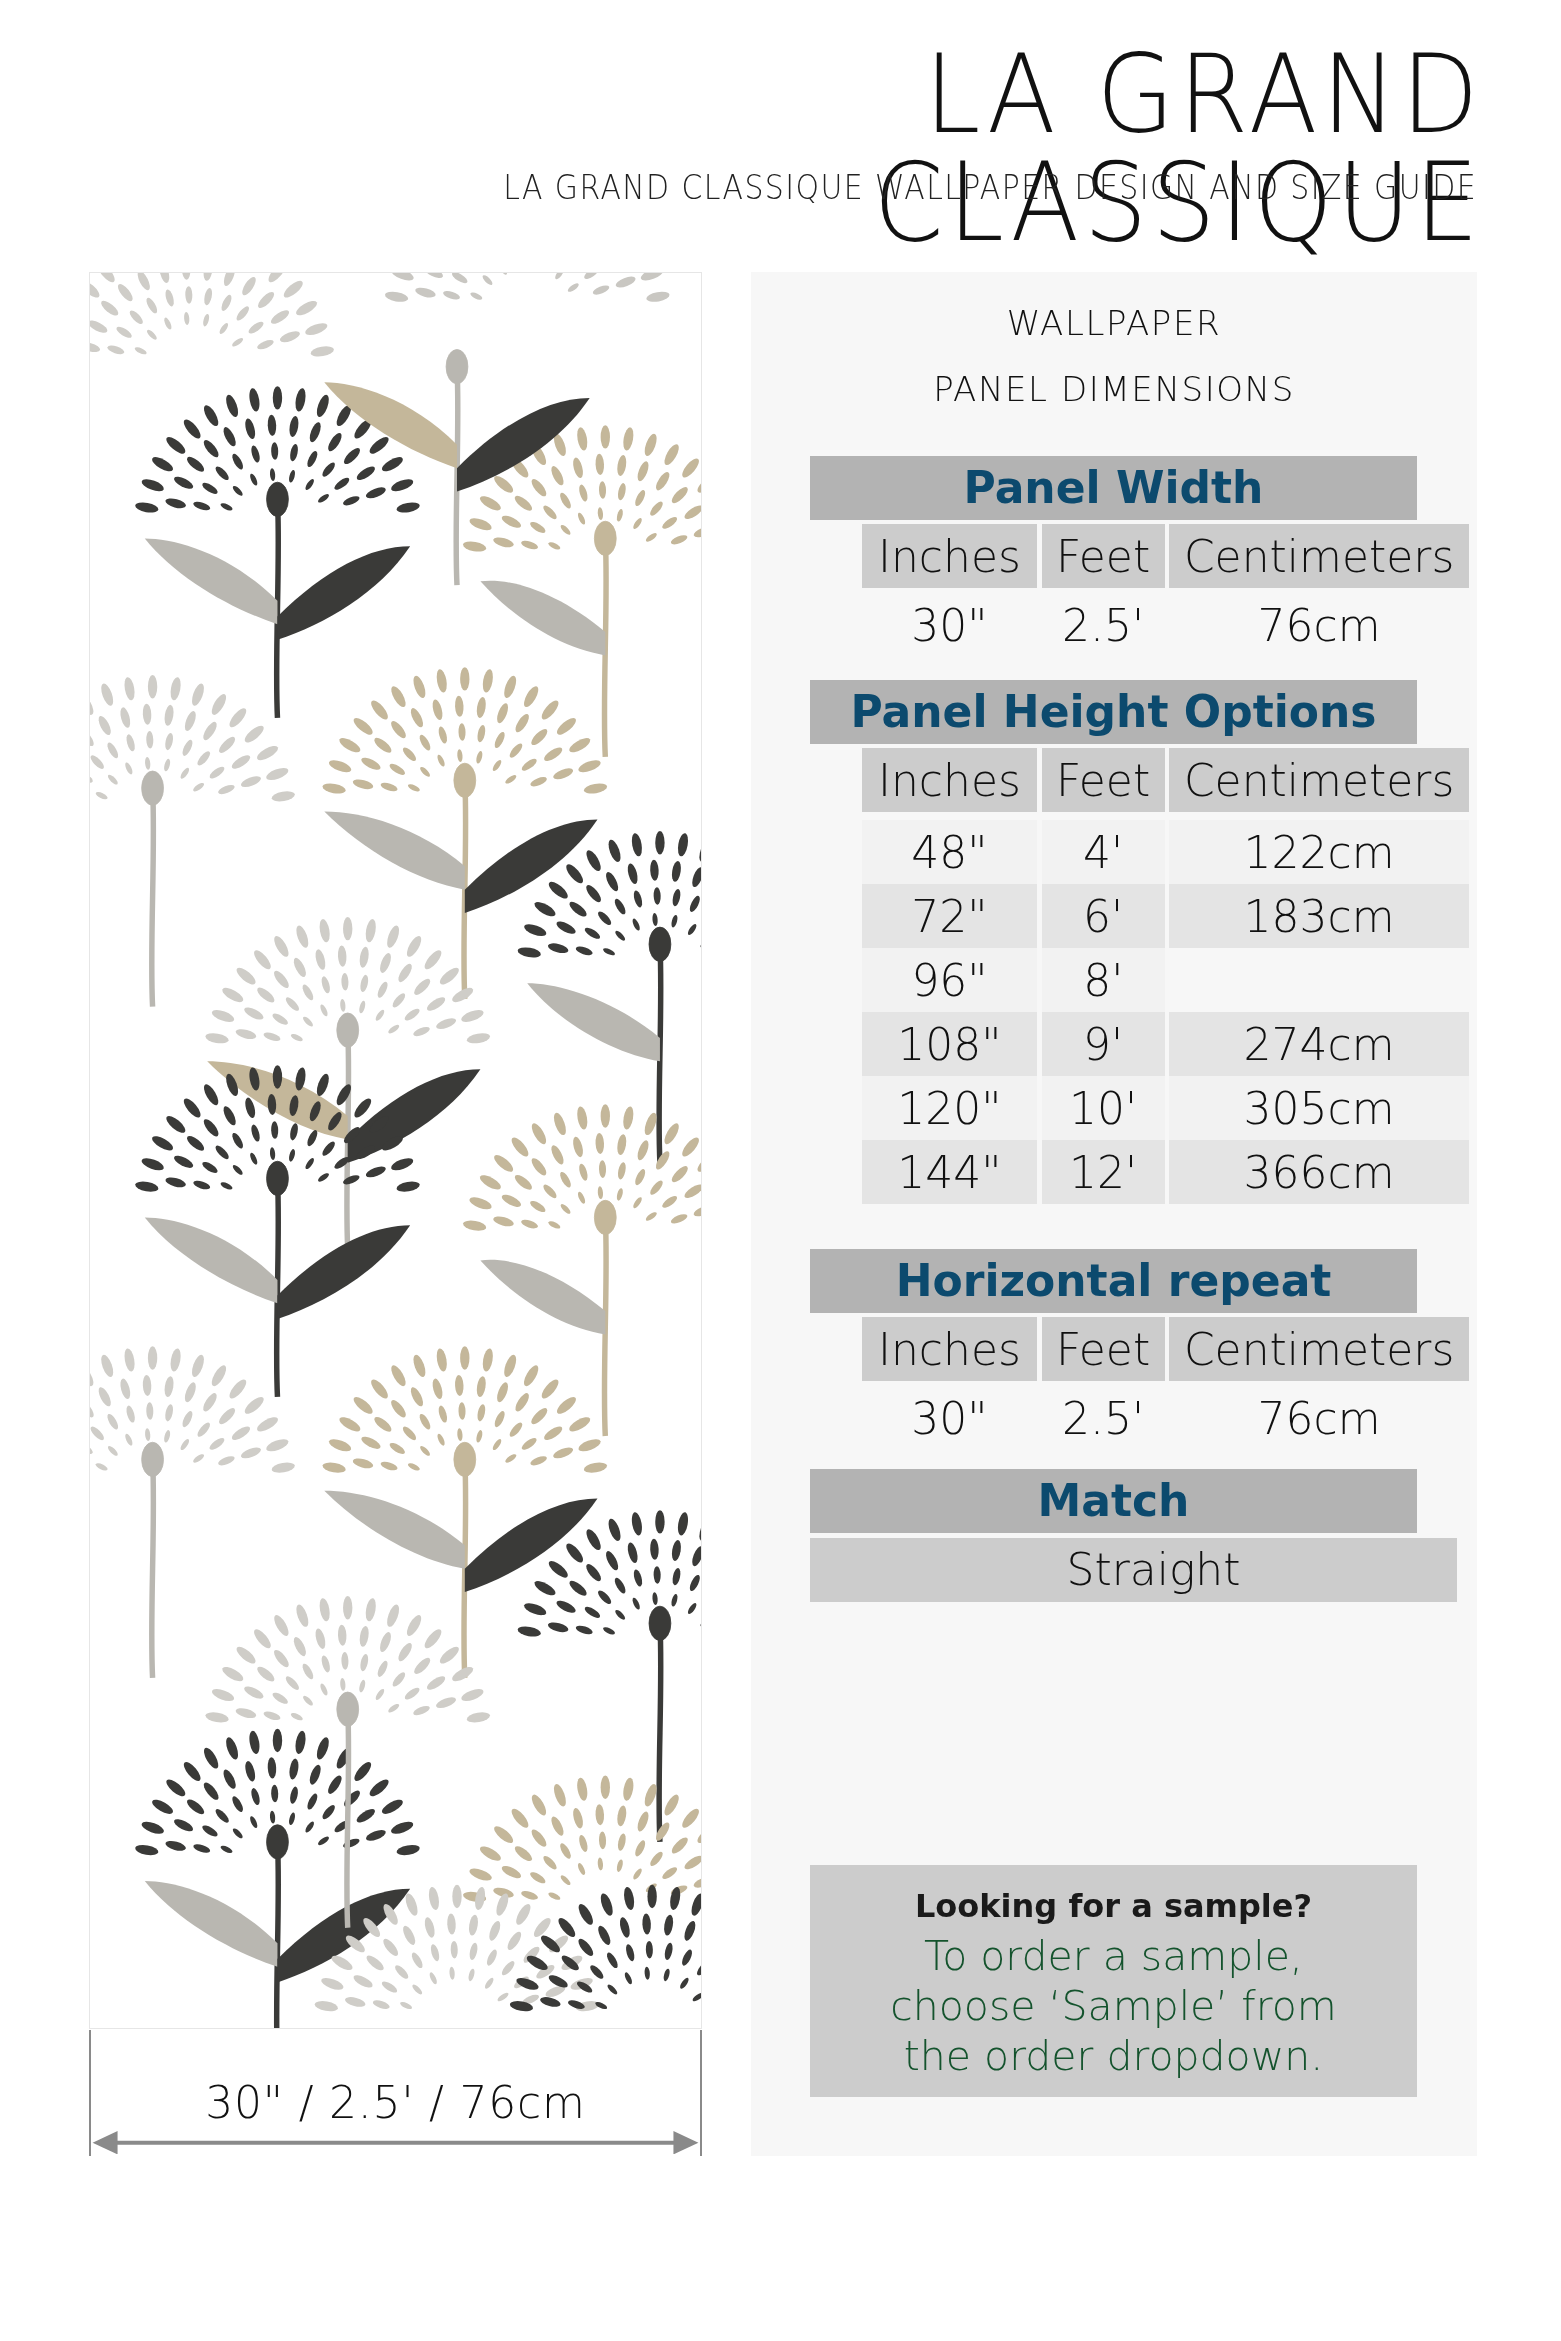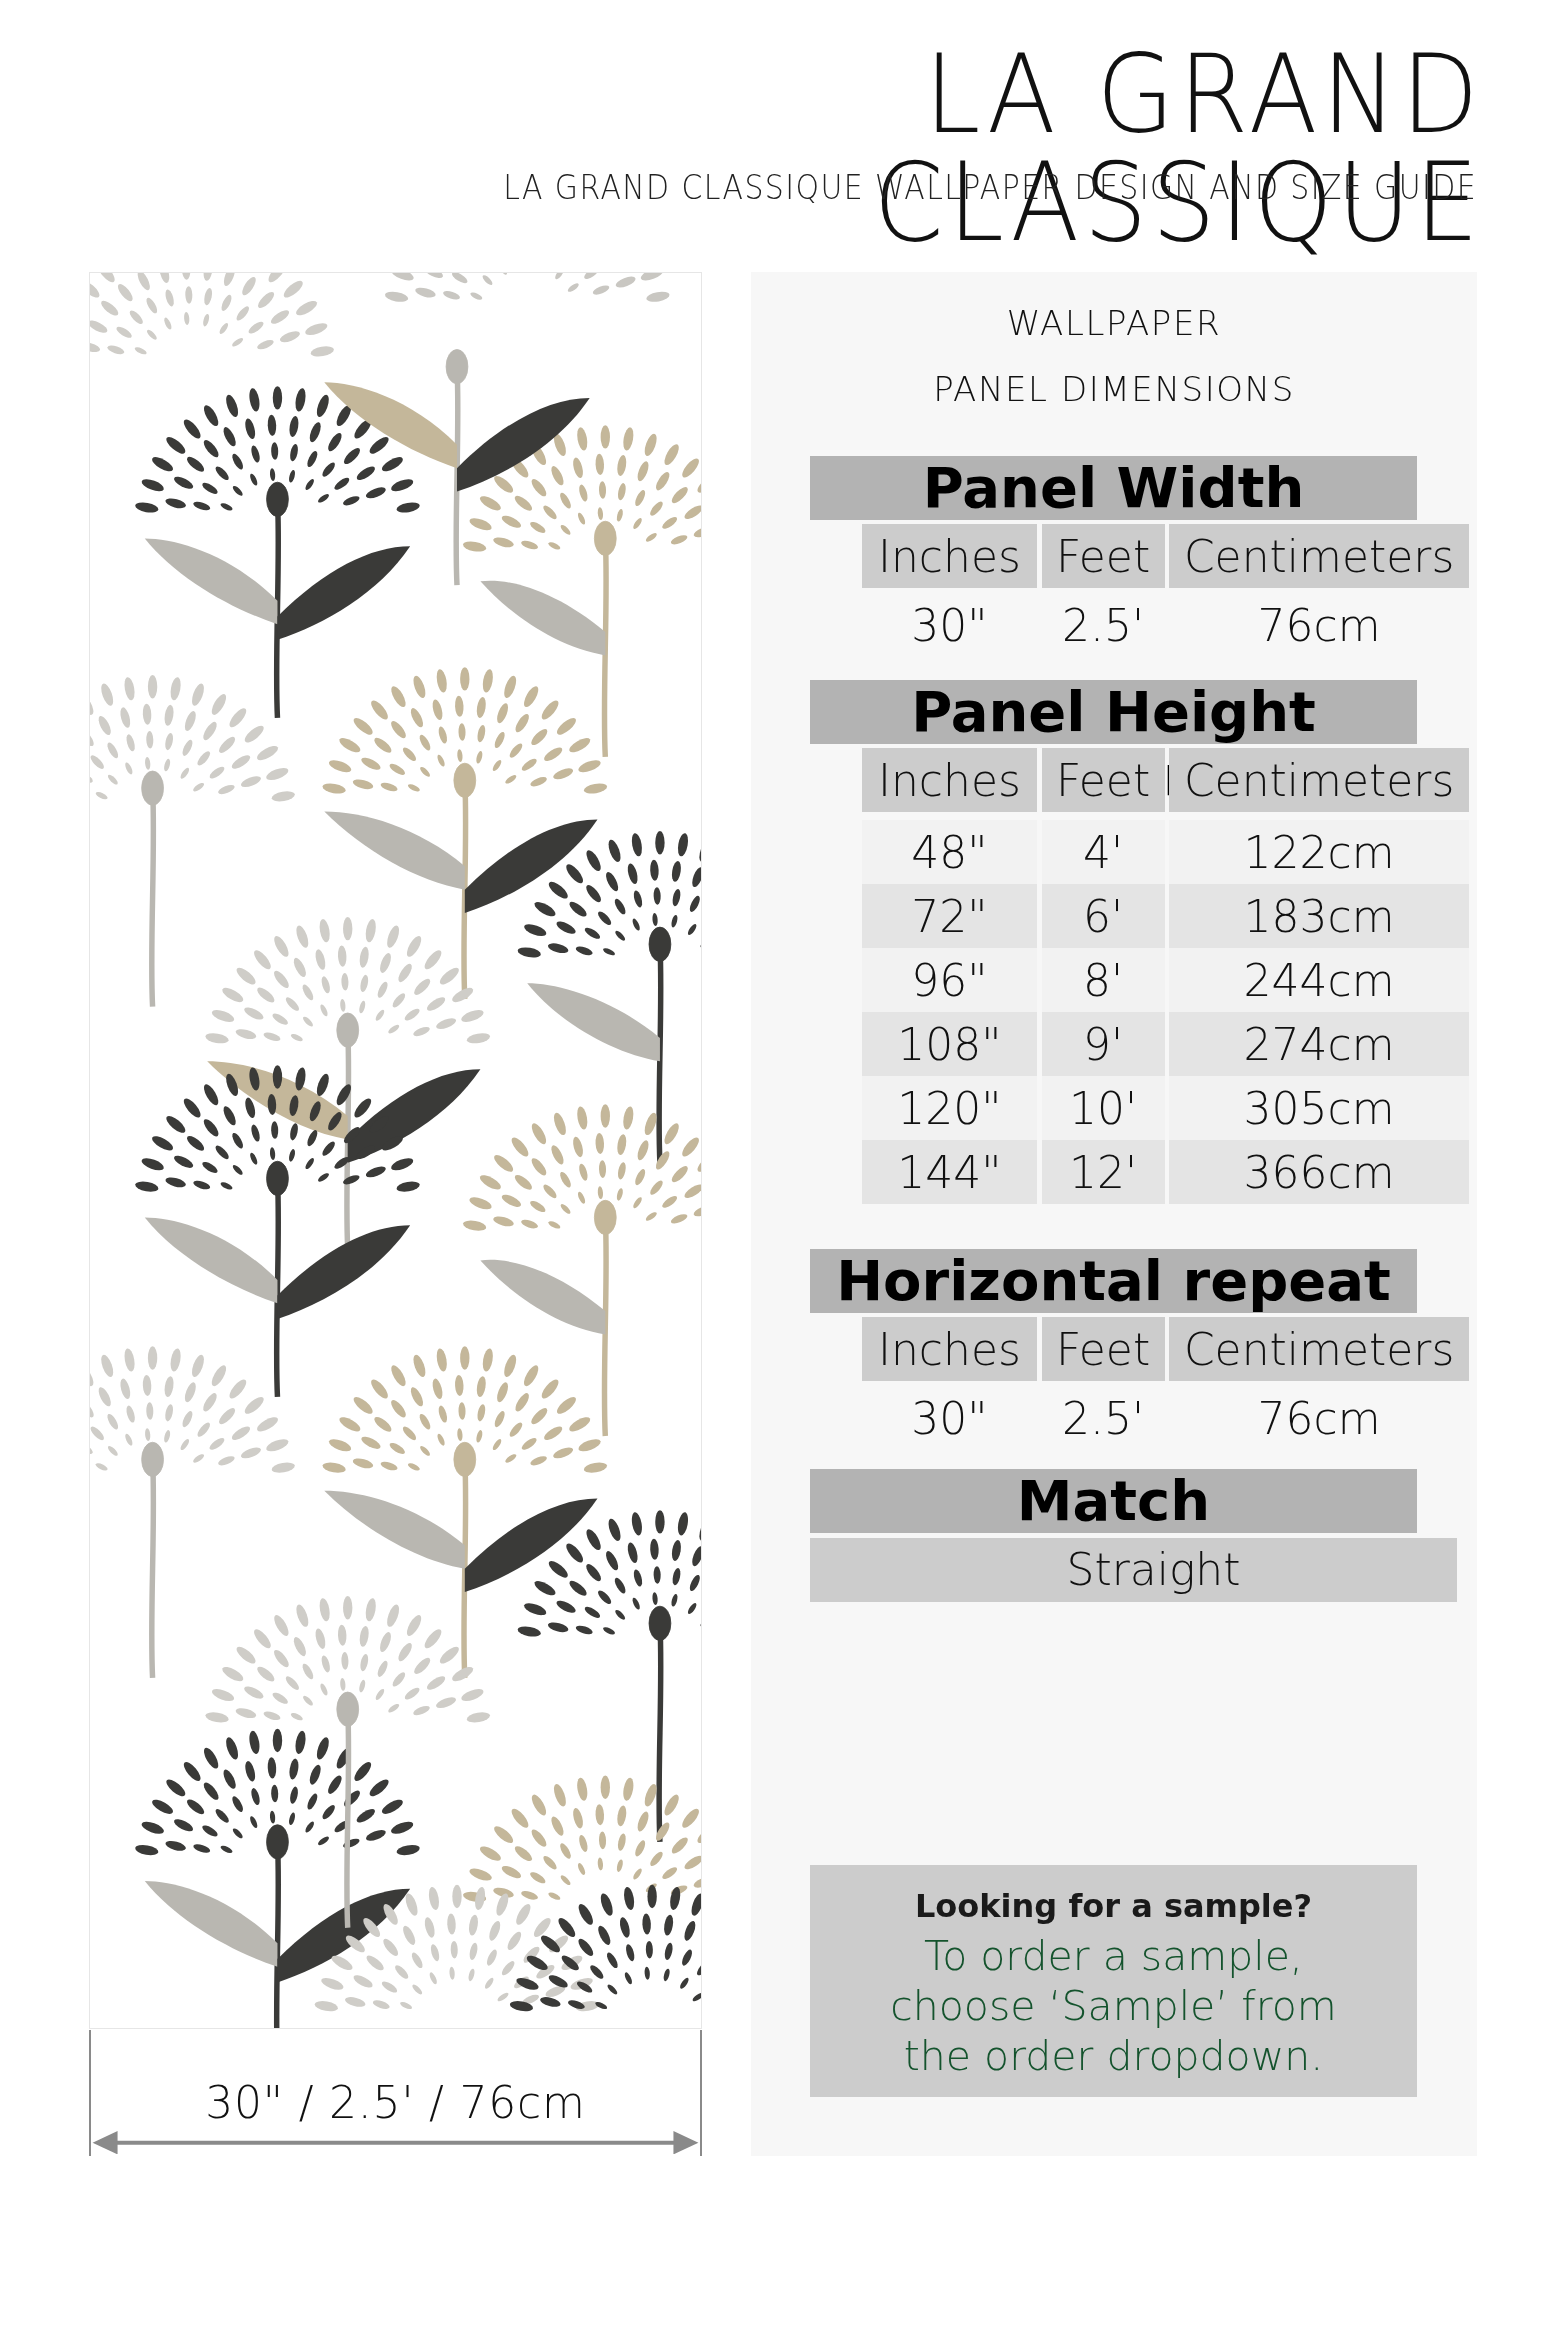--- a/index.html
+++ b/index.html
@@ -15,21 +15,21 @@
   .dimension .tick { position:absolute; top:0; width:2.3px; height:126px; background:#8a8a8a; }
   .dimension .tick.left { left:0; }
   .dimension .tick.right { right:0; }
   .dimension .label { position:absolute; left:0; width:613px; top:47px; text-align:center; font-size:44px; font-weight:300; color:#111; letter-spacing:0.8px; }
   .dimension .arrow { position:absolute; left:3.1px; top:101px; width:607px; height:23.4px; }
 
   .info-box { position:absolute; left:751px; top:272px; width:726px; height:1884px; background:#f7f7f7; }
   .info-heading { position:absolute; left:0; width:726px; text-align:center; font-size:34px; font-weight:300; line-height:1; color:#111; letter-spacing:1.6px; }
 
   .tbl { position:absolute; left:59px; width:607px; }
-  .tbl .hdr { position:absolute; left:0; width:607px; height:64px; background:#b3b3b3; text-align:center; font-size:56px; font-weight:bold; line-height:64px; color:#000000; }
+  .tbl .hdr { position:absolute; left:0; width:607px; height:64px; background:#b3b3b3; text-align:center; font-size:44px; font-weight:bold; line-height:64px; color:#0c4a6e; }
   .tbl .row { position:absolute; left:8px; width:607px; height:64px; display:flex;padding-left:44px; }
   .tbl .cell { height:100%; display:flex; align-items:center; justify-content:center; font-size:44px; font-weight:300; color:#111; box-sizing:border-box; }
   .tbl .c1 { width:175px; }
   .tbl .c2 { width:123px; margin-left:4.7px; }
   .tbl .c3 { width:300px; margin-left:4.7px; }
   .tbl .sub .cell { background:#cccccc; }
   .tbl .alt .cell { background:#e4e4e4; }
   .tbl .light .cell { background:#f2f2f2; }
   .tbl .plain .cell { background:transparent; }
 
@@ -282,21 +282,20 @@
       <div class="cell c3">122cm</div>
     </div>
     <div class="row alt" style="top:204px;">
       <div class="cell c1">72"</div>
       <div class="cell c2">6'</div>
       <div class="cell c3">183cm</div>
     </div>
     <div class="row light" style="top:268px;">
       <div class="cell c1">96"</div>
       <div class="cell c2">8'</div>
-      <div class="cell c3">244cm</div>
     </div>
     <div class="row alt" style="top:332px;">
       <div class="cell c1">108"</div>
       <div class="cell c2">9'</div>
       <div class="cell c3">274cm</div>
     </div>
     <div class="row light" style="top:396px;">
       <div class="cell c1">120"</div>
       <div class="cell c2">10'</div>
       <div class="cell c3">305cm</div>

